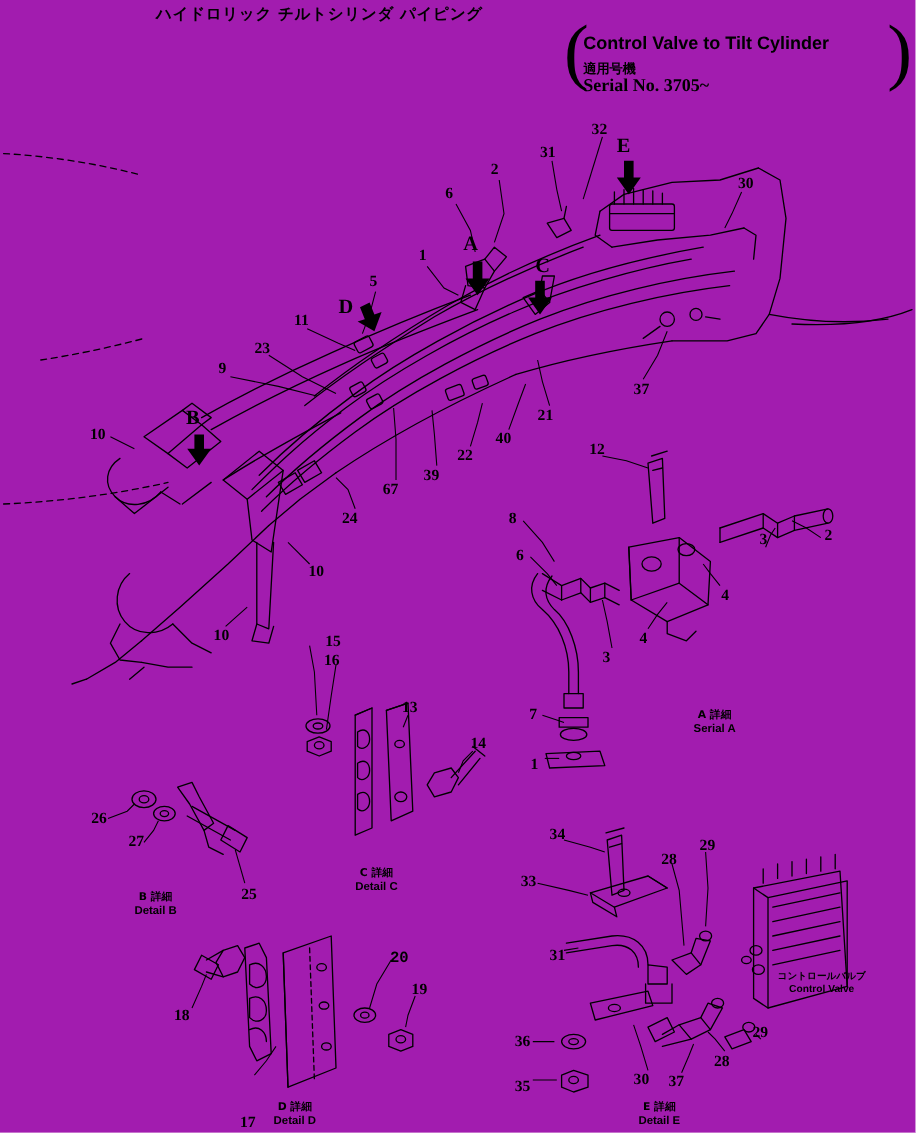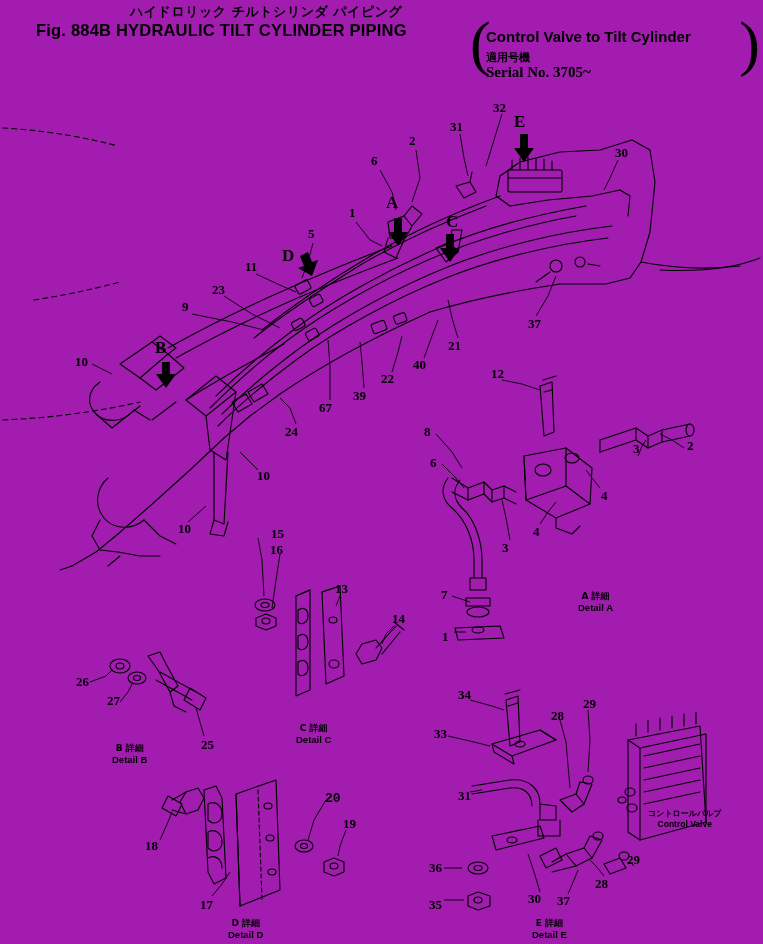--- a/index.html
+++ b/index.html
@@ -142,21 +142,20 @@
     top: 0;
   }
 </style>
 </head>
 <body>
 
 <div id="page">
 
   <div id="title-block">
     <div class="jp-head">ハイドロリック チルトシリンダ パイピング</div>
-    <div class="fig-title">Fig. 884B  HYDRAULIC TILT CYLINDER PIPING</div>
     <div class="paren-group">
       <div class="pl">(</div>
       <div class="pr">)</div>
       <div class="pg-line2">Control Valve to Tilt Cylinder</div>
       <div class="pg-line3">適用号機</div>
       <div class="pg-line4">Serial No. 3705~</div>
     </div>
   </div>
 
   <svg class="art" width="763" height="944" viewBox="0 0 763 944">
@@ -466,21 +465,21 @@
     <span class="callout" style="left:247px; top:526px;margin-left:24px;">15</span>
     <span class="callout" style="left:270px; top:542px;">16</span>
     <span class="callout" style="left:335px; top:581px;">13</span>
     <span class="callout" style="left:392px; top:611px;">14</span>
 
     <span class="callout" style="left:76px; top:674px;">26</span>
     <span class="callout" style="left:107px; top:693px;">27</span>
     <span class="callout" style="left:201px; top:737px;">25</span>
 
     <span class="callout" style="left:145px; top:838px;">18</span>
-    <span class="callout" style="left:200px; top:897px;">17</span>
+    <span class="callout" style="left:200px; top:927px;">17</span>
     <span class="callout" style="left:325px; top:791px;font-family:Liberation Mono, monospace;">20</span>
     <span class="callout" style="left:343px; top:816px;">19</span>
 
     <span class="callout" style="left:434px; top:726px;">33</span>
     <span class="callout" style="left:458px; top:687px;">34</span>
     <span class="callout" style="left:458px; top:788px;">31</span>
     <span class="callout" style="left:551px; top:708px;">28</span>
     <span class="callout" style="left:583px; top:696px;">29</span>
     <span class="callout" style="left:595px; top:876px;">28</span>
     <span class="callout" style="left:627px; top:852px;">29</span>
@@ -498,21 +497,21 @@
     <div class="detail-cap" style="left:296px; top:723px;">
       <div class="jp">C 詳細</div>
       <div>Detail C</div>
     </div>
     <div class="detail-cap" style="left:228px; top:918px;">
       <div class="jp">D 詳細</div>
       <div>Detail D</div>
     </div>
     <div class="detail-cap" style="left:578px; top:591px;">
       <div class="jp">A 詳細</div>
-      <div>Detail A</div>
+      <div>Serial A</div>
     </div>
     <div class="detail-cap" style="left:532px; top:918px;">
       <div class="jp">E 詳細</div>
       <div>Detail E</div>
     </div>
 
     <div class="cv-label" style="left:648px; top:809px;">
       <div class="jp">コントロールバルブ</div>
       <div>Control  Valve</div>
     </div>

